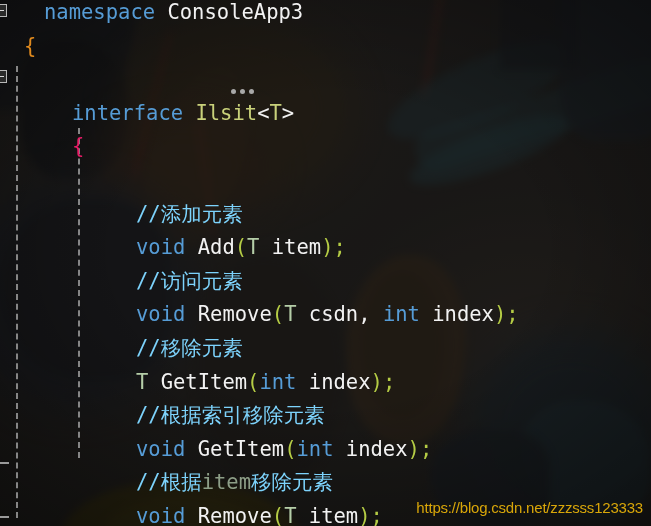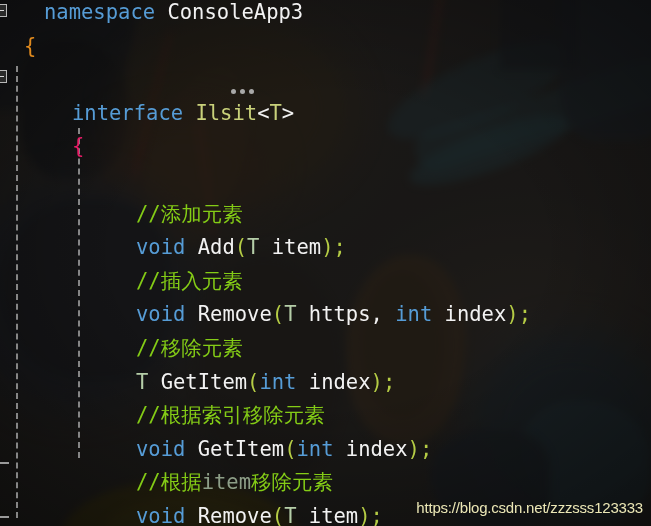--- a/index.html
+++ b/index.html
@@ -82,21 +82,21 @@
     font-size: 20.5px;
     line-height: 20px;
     letter-spacing: 0px;
     font-family: "DejaVu Sans Mono", "Liberation Mono", monospace;
   }
   .kw      { color: #569cd6; }   
   .id      { color: #f2f2f2; }   
   .type    { color: #b5cea8; }   
   .typeY   { color: #c9d17a; text-align: right; }   
   .punct   { color: #b5cc45; }   
-  .cmt     { color: #84cc16; }   
+  .cmt     { color: #7dd3fc; }   
   .cmtdim  { color: #8d9e87; }   
   .brace-o { color: #e08a1e; }   
   .brace-m { color: #e81c67; }   
 
   
   .qa-dots {
     position: absolute;
     display: flex;
     gap: 4px;
   }
@@ -105,21 +105,21 @@
     width: 5px; height: 5px;
     background: #a8a8a8;
     border-radius: 50%;
   }
 
   
   .watermark {
     position: absolute;
     right: 8px;
     bottom: 10px;
-    color: #fef9c3;
+    color: #eab308;
     font-size: 15px;
     font-family: "Liberation Sans", sans-serif;
     opacity: .92;
     letter-spacing: -0.2px;
   }
 </style>
 </head>
 <body>
 
 <div id="screen">
@@ -176,22 +176,22 @@
   <div class="guide" style="left:16px;top:66px;height:452px;"></div>
   <div class="guide" style="left:78px;top:128px;height:330px;"></div>
 
   <div id="code-surface">
       <div class="code-line" style="left: 4px; top: 2px; margin-left: 40px;"><span class="kw">namespace</span><span class="id"> </span><span class="id">ConsoleApp3</span></div>
       <div class="code-line" style="left: 24px; top: 35.6px;"><span class="brace-o">{</span></div>
       <div class="code-line" style="left: 72px; top: 102.8px;"><span class="kw">interface</span><span class="id"> </span><span class="typeY">Ilsit</span><span class="id">&lt;</span><span class="typeY">T</span><span class="id">&gt;</span></div>
       <div class="code-line" style="left: 72px; top: 136.4px;"><span class="brace-m">{</span></div>
       <div class="code-line" style="left: 136px; top: 203.6px;"><span class="cmt">//添加元素</span></div>
       <div class="code-line" style="left: 136px; top: 237.2px;"><span class="kw">void</span><span class="id"> </span><span class="id">Add</span><span class="punct">(</span><span class="type">T</span><span class="id"> item</span><span class="punct">)</span><span class="punct">;</span></div>
-      <div class="code-line" style="left: 136px; top: 270.8px;"><span class="cmt">//插入元素</span></div>
-      <div class="code-line" style="left: 136px; top: 304.4px;"><span class="kw">void</span><span class="id"> </span><span class="id">Remove</span><span class="punct">(</span><span class="type">T</span><span class="id"> https, </span><span class="kw">int</span><span class="id"> index</span><span class="punct">)</span><span class="punct">;</span></div>
+      <div class="code-line" style="left: 136px; top: 270.8px;"><span class="cmt">//访问元素</span></div>
+      <div class="code-line" style="left: 136px; top: 304.4px;"><span class="kw">void</span><span class="id"> </span><span class="id">Remove</span><span class="punct">(</span><span class="type">T</span><span class="id"> csdn, </span><span class="kw">int</span><span class="id"> index</span><span class="punct">)</span><span class="punct">;</span></div>
       <div class="code-line" style="left: 136px; top: 338px;"><span class="cmt">//移除元素</span></div>
       <div class="code-line" style="left: 136px; top: 371.6px;"><span class="type">T</span><span class="id"> GetItem</span><span class="punct">(</span><span class="kw">int</span><span class="id"> index</span><span class="punct">)</span><span class="punct">;</span></div>
       <div class="code-line" style="left: 136px; top: 405.2px;"><span class="cmt">//根据索引移除元素</span></div>
       <div class="code-line" style="left: 136px; top: 438.8px;"><span class="kw">void</span><span class="id"> </span><span class="id">GetItem</span><span class="punct">(</span><span class="kw">int</span><span class="id"> index</span><span class="punct">)</span><span class="punct">;</span></div>
       <div class="code-line" style="left: 136px; top: 472.4px;"><span class="cmt">//根据</span><span class="cmtdim">item</span><span class="cmt">移除元素</span></div>
       <div class="code-line" style="left: 136px; top: 506px;"><span class="kw">void</span><span class="id"> </span><span class="id">Remove</span><span class="punct">(</span><span class="type">T</span><span class="id"> item</span><span class="punct">)</span><span class="punct">;</span></div>
     </div>
 
   <div class="qa-dots" style="left:231px;top:89px;">
     <i></i>

